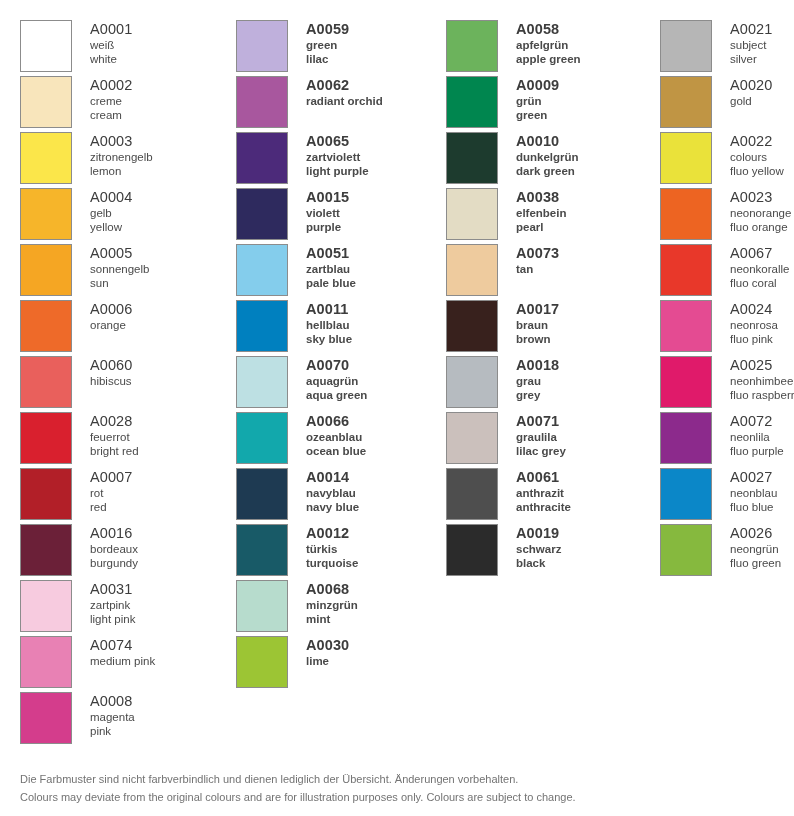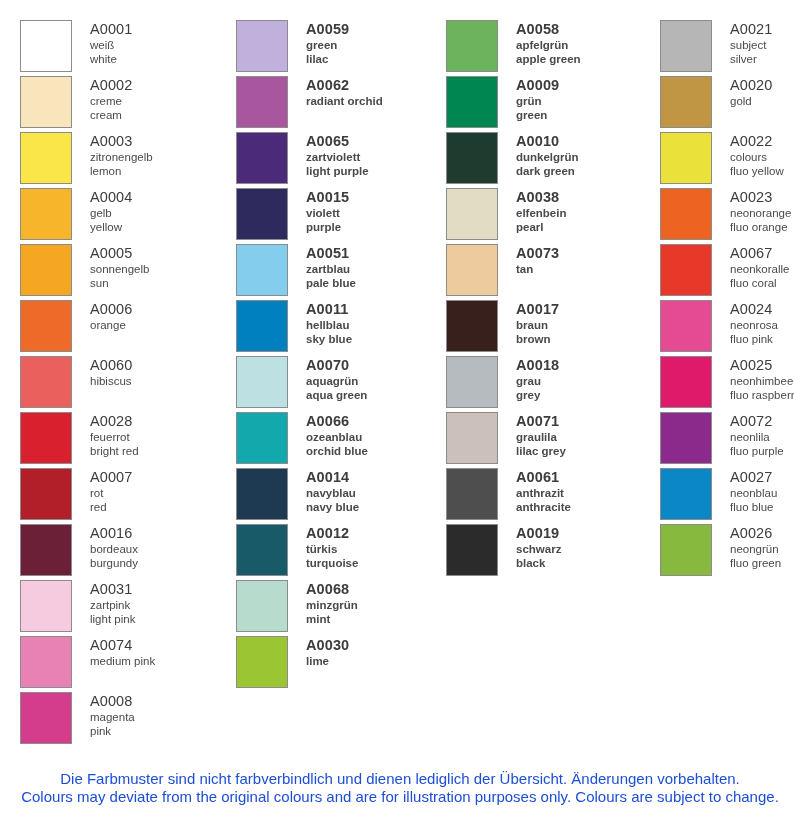--- a/index.html
+++ b/index.html
@@ -70,25 +70,24 @@
     line-height: 14px;
     white-space: nowrap;
   }
   .footer {
     position: absolute;
     left: 20px;
     top: 770px;
     width: 760px;
   }
   .footer .fline {
-    font-size: 15px;
+    font-size: 11px;
     line-height: 18px;
-    color: #1d4ed8;
+    color: #737373;
     white-space: nowrap;
-    text-align: center;
   }
 </style>
 </head>
 <body>
 
 <div id="sheet">
 
   <div class="columns">
     <div class="col c1">
         <div class="swatch-row">
@@ -247,21 +246,21 @@
             <div class="code">A0070</div>
             <div class="nm">aquagrün</div>
             <div class="nm">aqua green</div>
           </div>
         </div>
         <div class="swatch-row">
           <div class="chip" style="background: rgb(18, 168, 172);"></div>
           <div class="labels">
             <div class="code">A0066</div>
             <div class="nm">ozeanblau</div>
-            <div class="nm">orchid blue</div>
+            <div class="nm">ocean blue</div>
           </div>
         </div>
         <div class="swatch-row">
           <div class="chip" style="background: rgb(30, 58, 82);"></div>
           <div class="labels">
             <div class="code">A0014</div>
             <div class="nm">navyblau</div>
             <div class="nm">navy blue</div>
           </div>
         </div>

